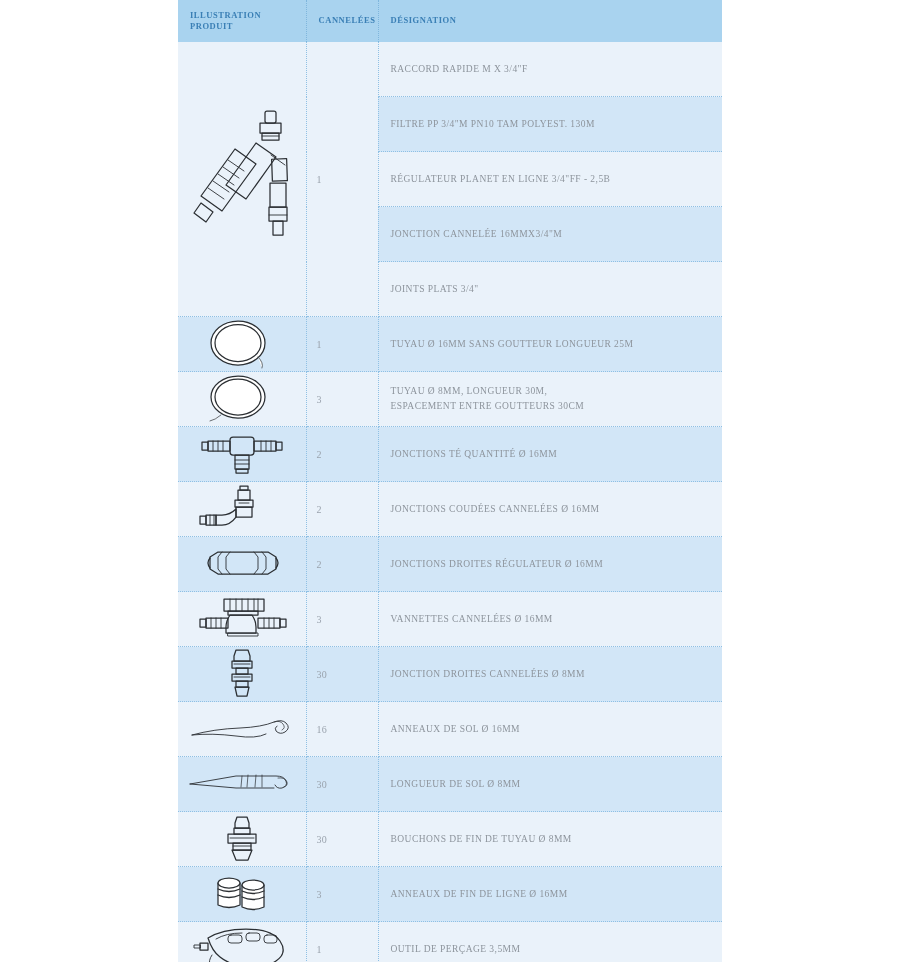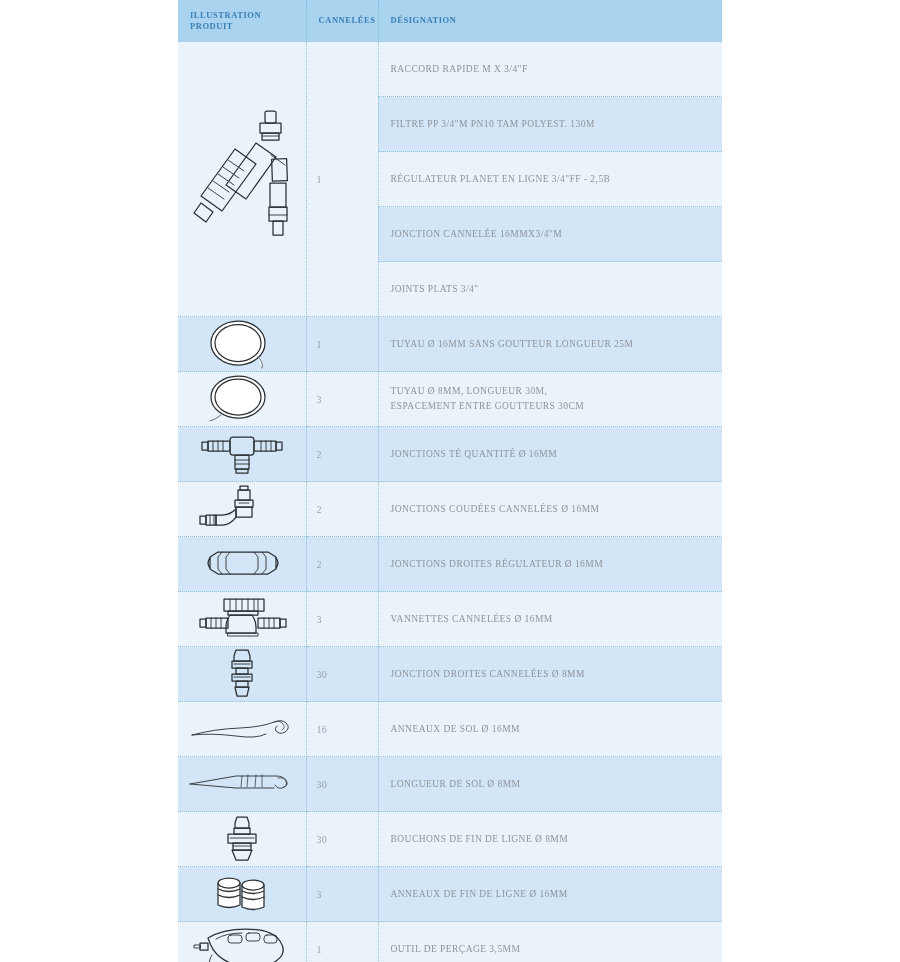--- a/index.html
+++ b/index.html
@@ -352,21 +352,21 @@
             <path class="nf" d="M41 30 h18 v7 h-18 z"></path>
             <path class="nf" d="M40 37 h20 l-4 10 h-12 z"></path>
             <g class="nf lt2">
               <path d="M38 25 h24"></path>
                   <path d="M41 33 h18"></path>
             </g>
           </g>
         </svg>
       </td>
       <td class="qty">30</td>
-      <td class="des">BOUCHONS DE FIN DE LIGNE Ø 8MM</td>
+      <td class="des">BOUCHONS DE FIN DE TUYAU Ø 8MM</td>
     </tr>
 
     <tr class="r-std dk">
       <td class="illu">
         <svg width="100" height="50" viewBox="0 0 100 50">
           <g class="art nf lt2">
             <path d="M26 14 h22 v22 q-11 5 -22 0 z"></path>
             <ellipse cx="37" cy="14" rx="11" ry="5"></ellipse>
             <path d="M26 20 q11 5 22 0"></path>
             <path d="M26 26 q11 5 22 0"></path>

